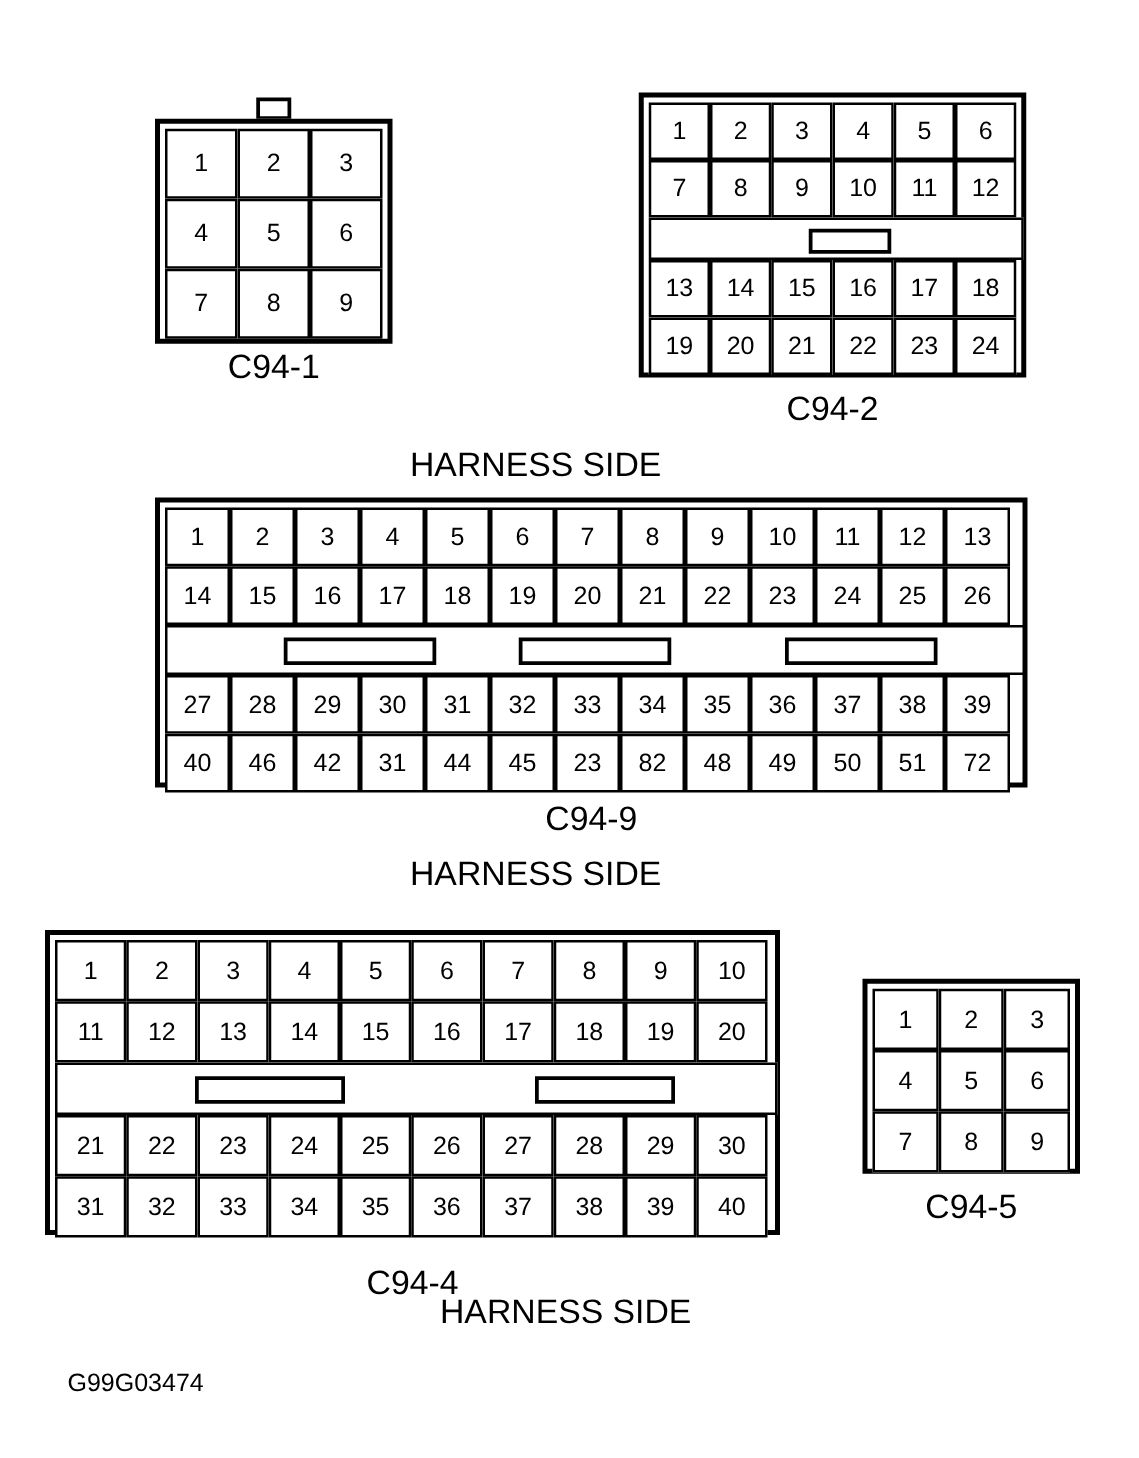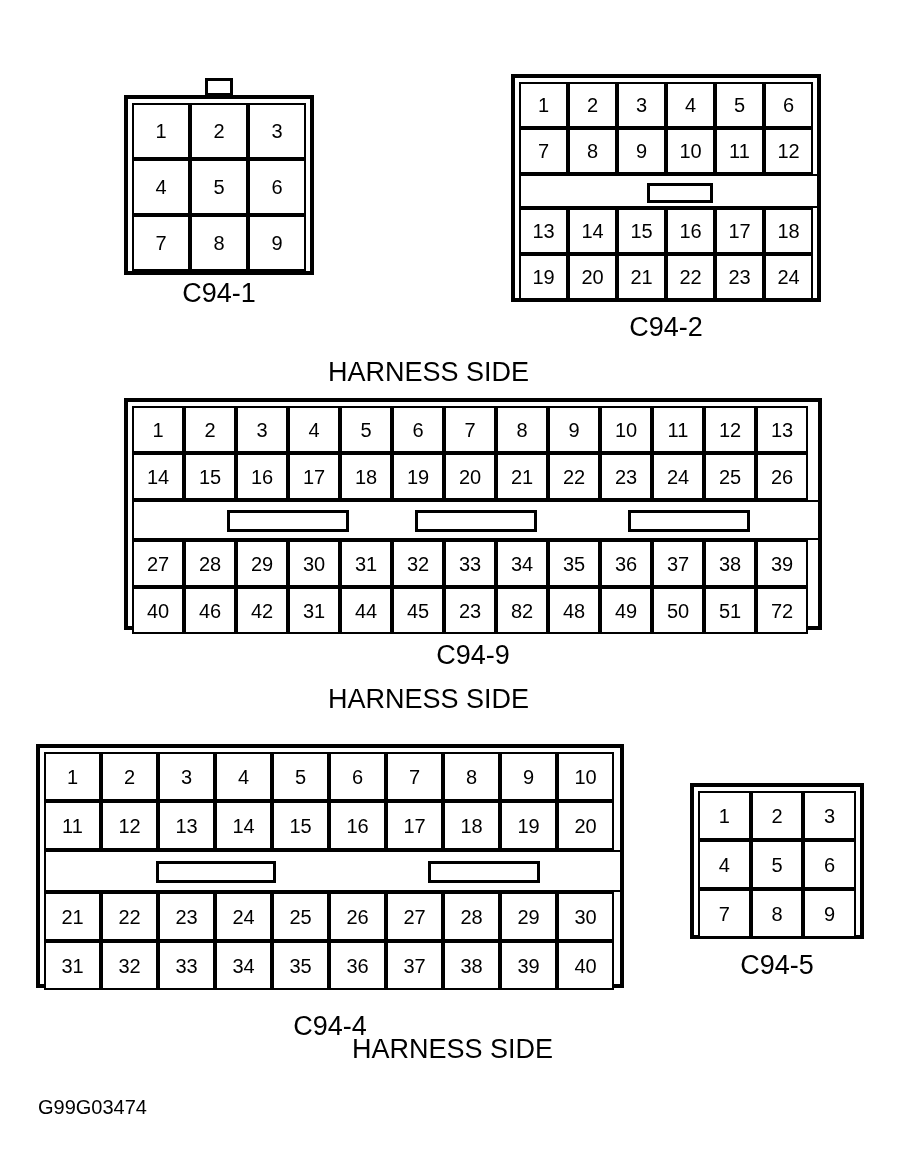--- a/index.html
+++ b/index.html
@@ -291,13 +291,13 @@
     <div class="cell" style="width:55px;height:49px;">6</div>
   </div>
   <div class="row">
     <div class="cell" style="width:55px;height:49px;">7</div>
     <div class="cell" style="width:55px;height:49px;">8</div>
     <div class="cell" style="width:55px;height:49px;">9</div>
   </div>
 </div>
 <div class="caption" style="left:690px; top:950px; width:174px;">C94-5</div>
 
-<div class="figcode" style="left:38px; top:1096px;">G99G03474</div>
+<div class="figcode" style="left:54px; top:1096px;">G99G03474</div>
 
 </body></html>

